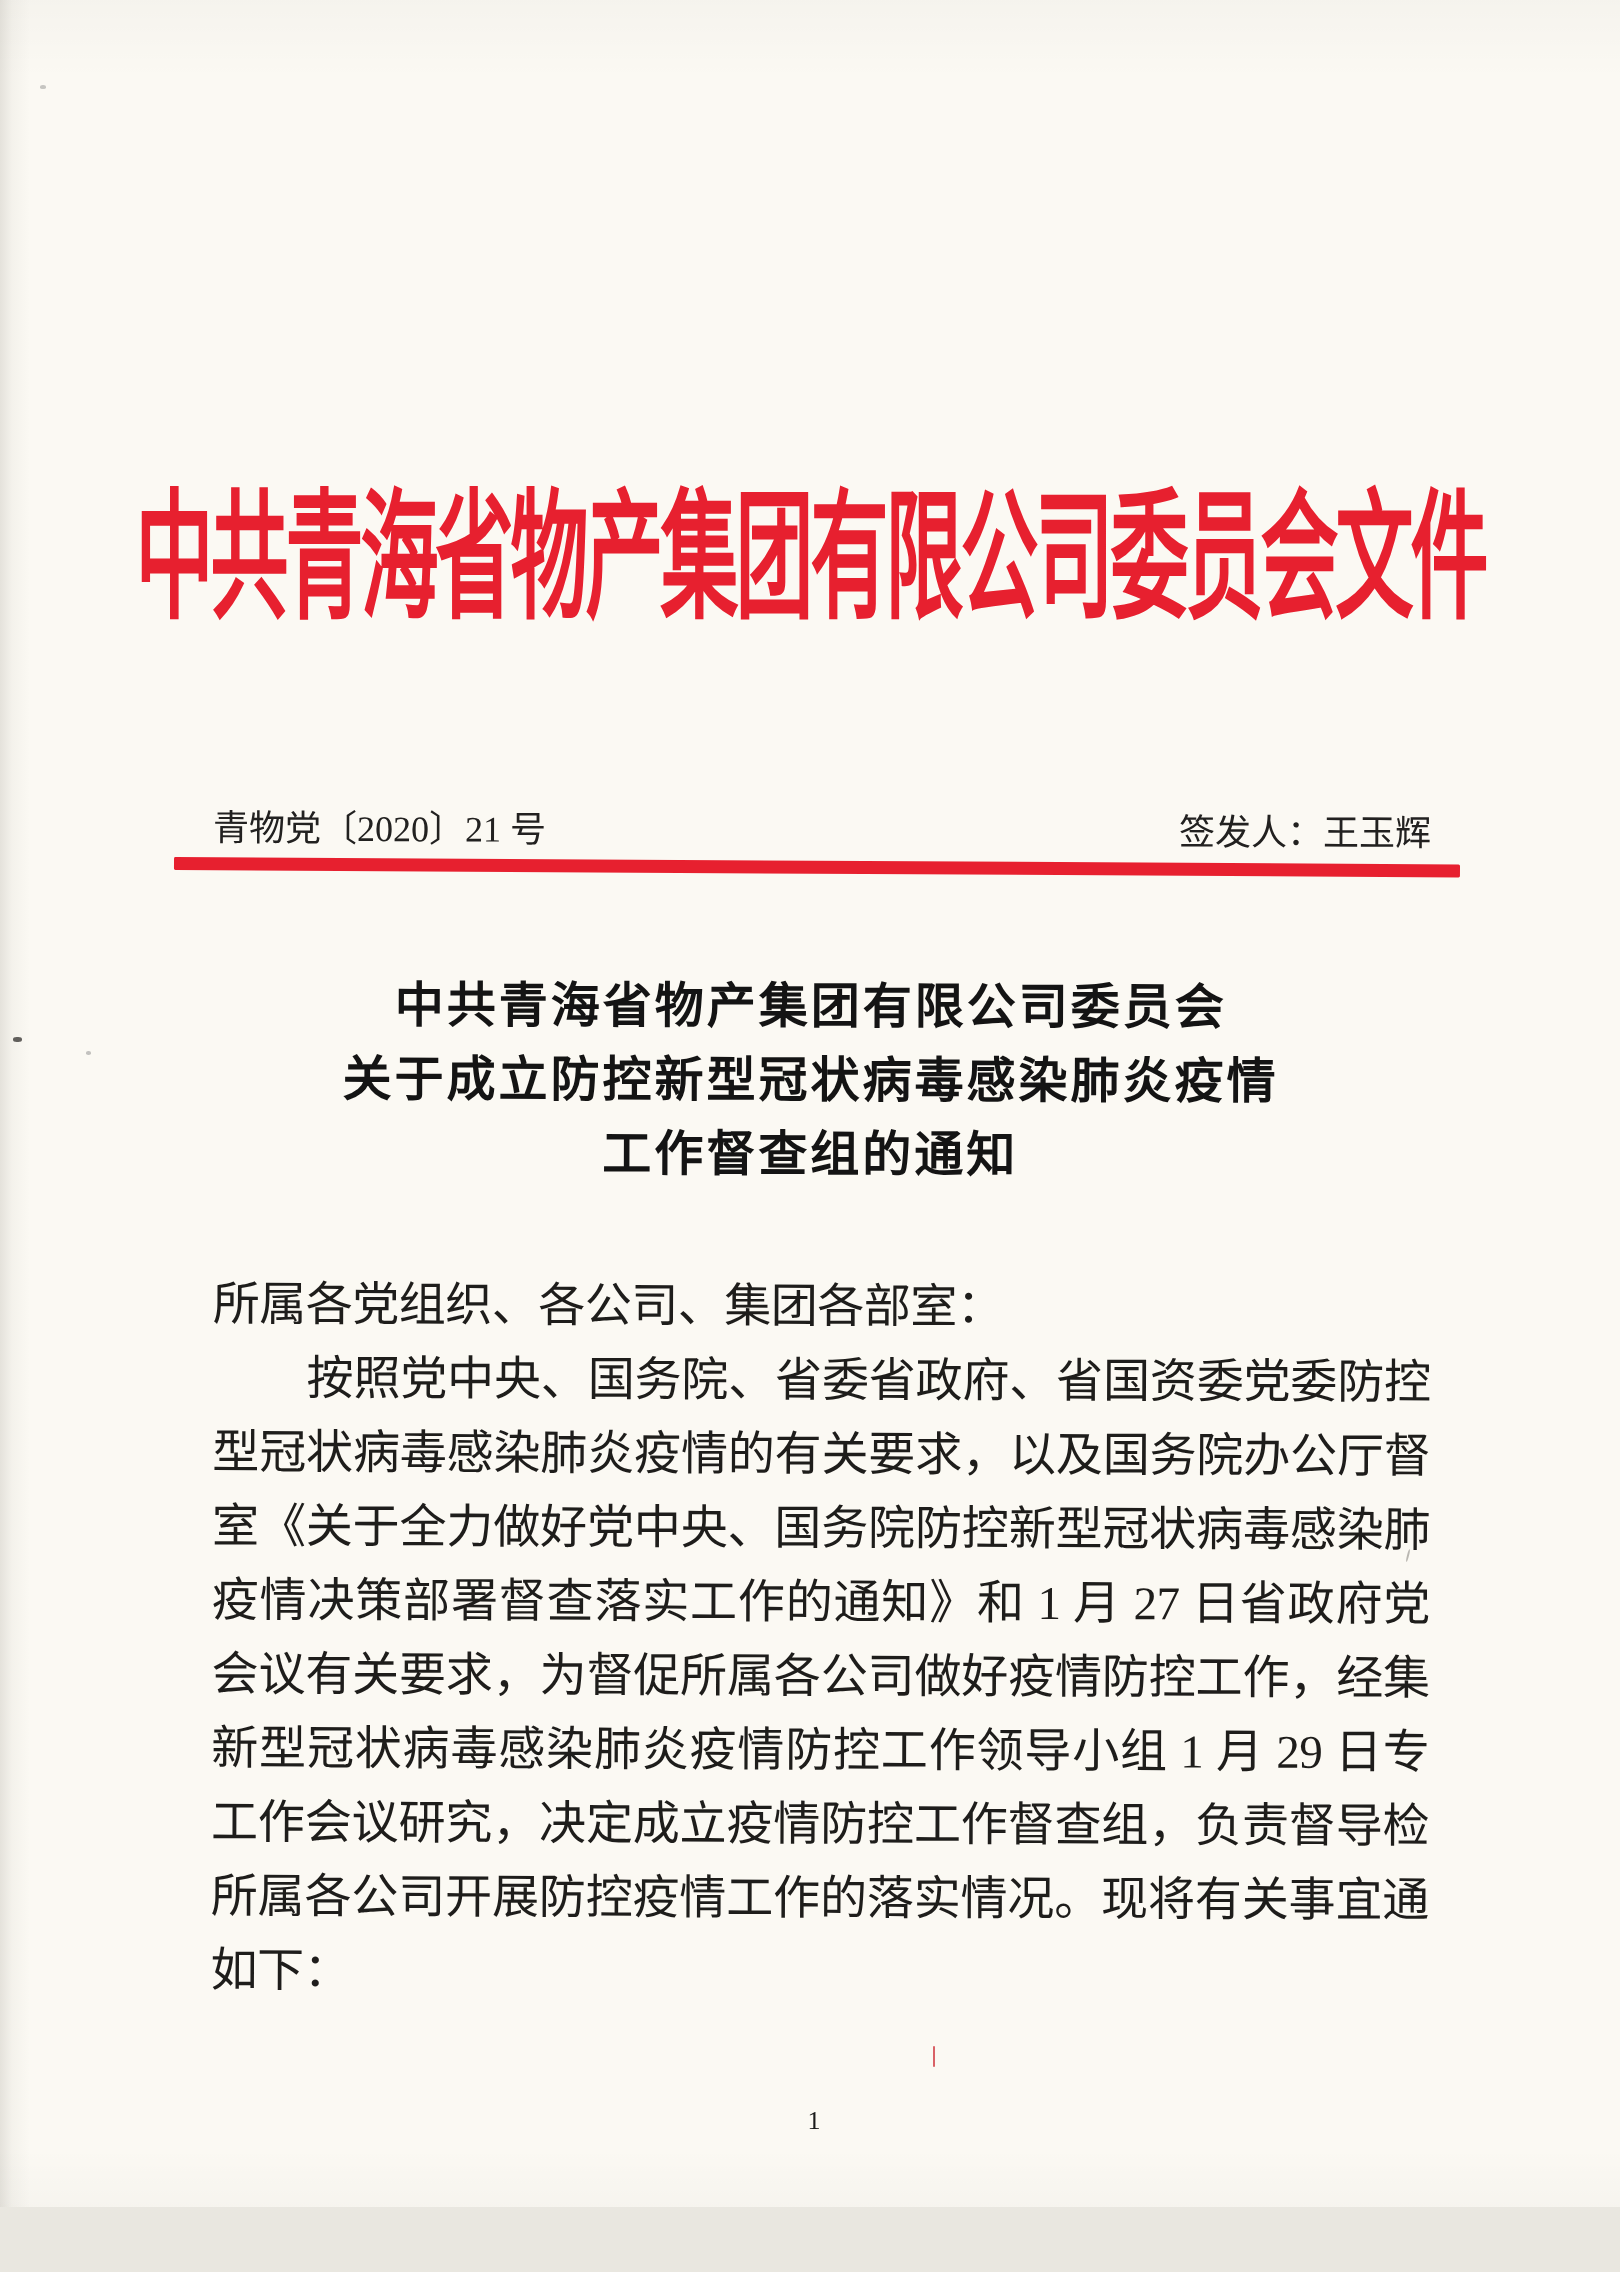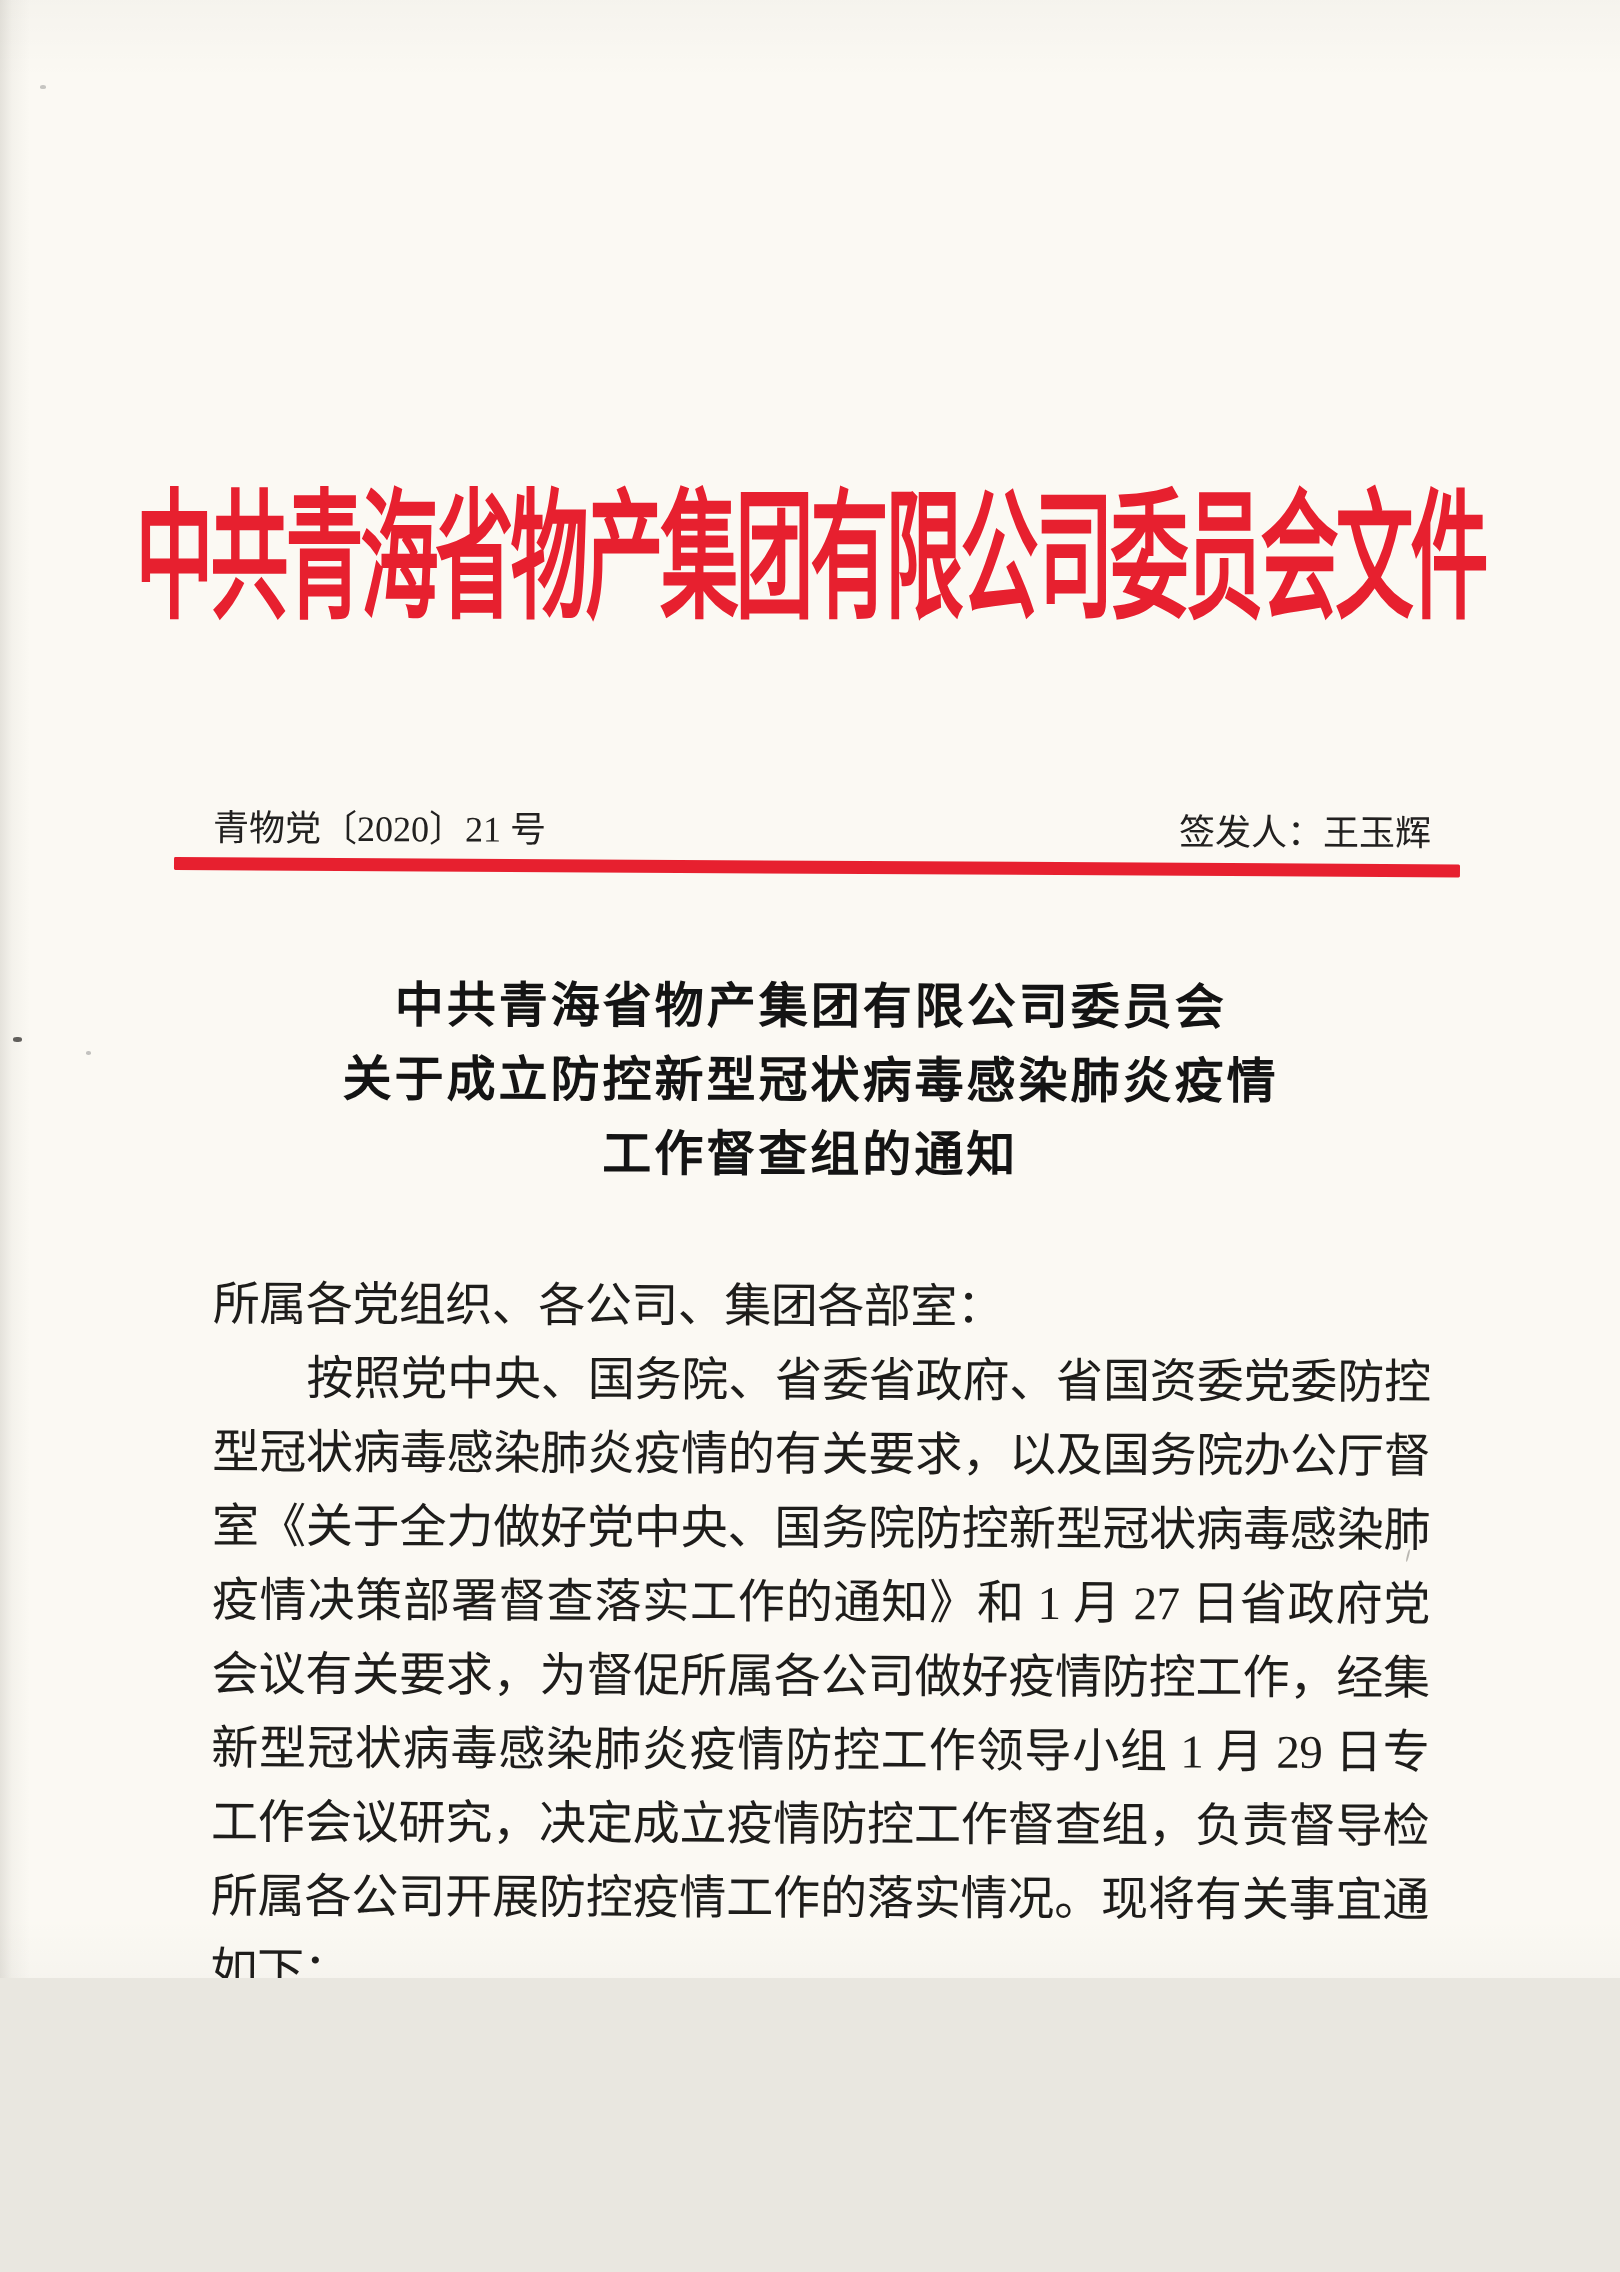--- a/index.html
+++ b/index.html
@@ -3,21 +3,21 @@
 <meta charset="utf-8">
 <style>
   html, body {
     margin: 0;
     padding: 0;
     background: #e9e7e0;
   }
   .page {
     position: relative;
     width: 1621px;
-    height: 1978px;
+    height: 2207px;
     overflow: hidden;
     background:
       linear-gradient(90deg, rgba(110,105,95,0.16) 0px, rgba(110,105,95,0.05) 12px, rgba(0,0,0,0) 30px),
       linear-gradient(180deg, rgba(0,0,0,0.025) 0px, rgba(0,0,0,0) 79px),
       linear-gradient(0deg, rgba(0,0,0,0.02) 0px, rgba(0,0,0,0) 59px),
       #fbf9f3;
     font-family: "Liberation Serif", "DejaVu Serif", serif;
     color: #1c1c1c;
   }
 

